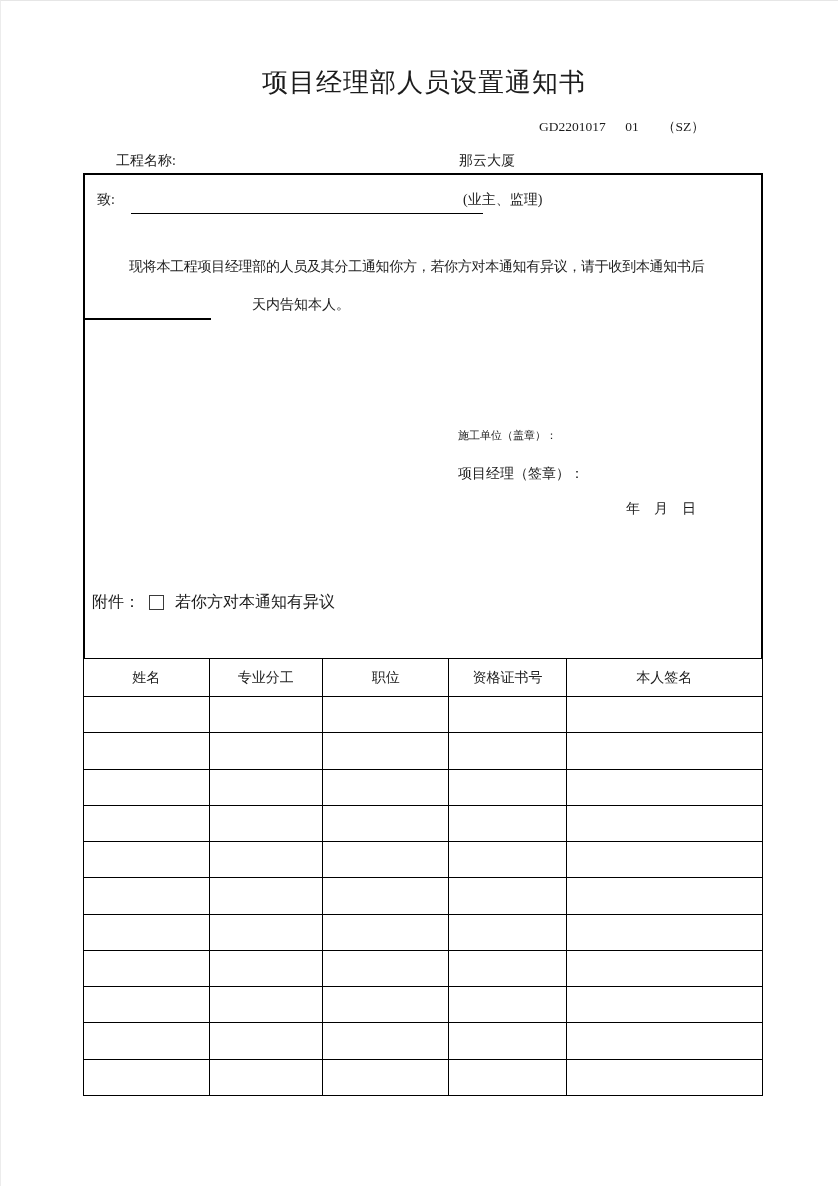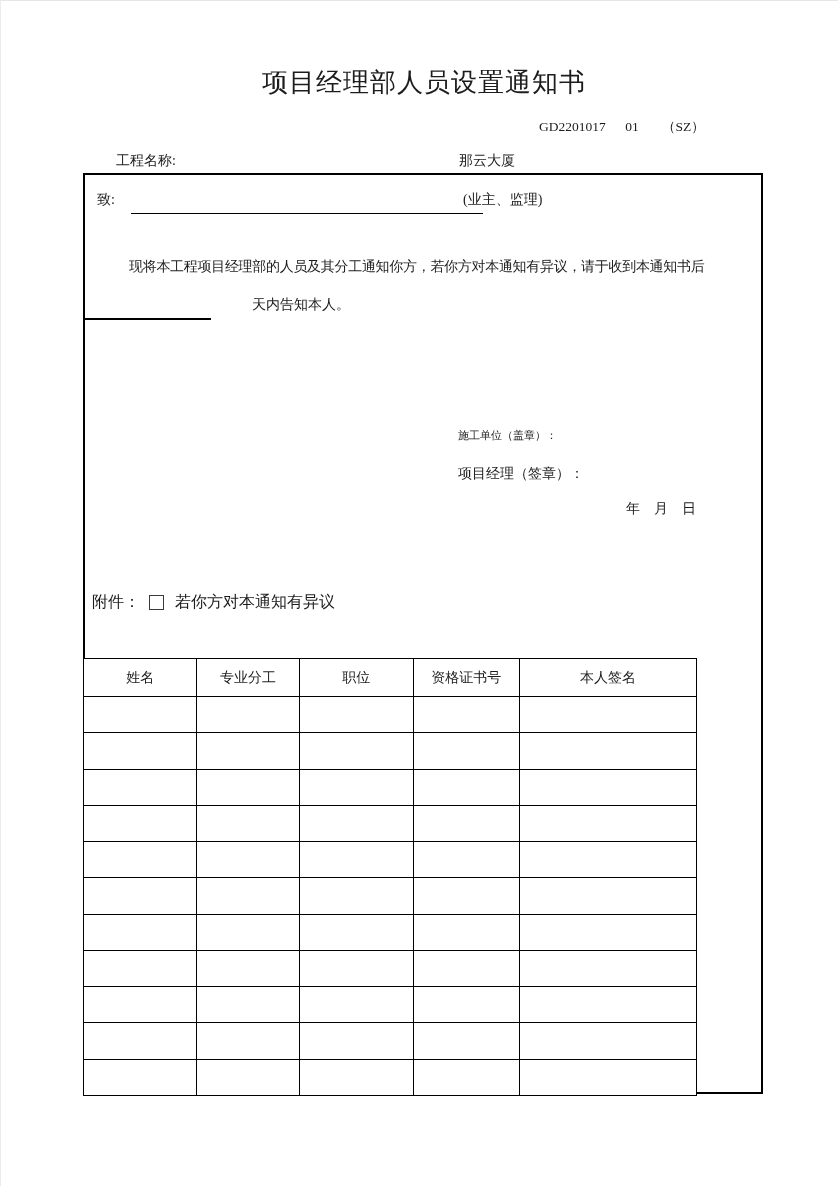--- a/index.html
+++ b/index.html
@@ -91,21 +91,21 @@
     width: 15px; height: 15px;
     border: 1.5px solid #3a3a3a;
     background: #fff;
     margin-left: 9px;
     margin-right: 11px;
   }
 
   table.personnel-table {
     position: absolute;
     left: -2px; top: 483px;
-    width: 614px;
+    width: 680px;
     height: 438px;
     border-collapse: collapse;
     table-layout: fixed;
     background: #fff;
   }
   .personnel-table th, .personnel-table td {
     border: 1.5px solid #000;
     font-size: 14px;
     font-weight: normal;
     text-align: center;

